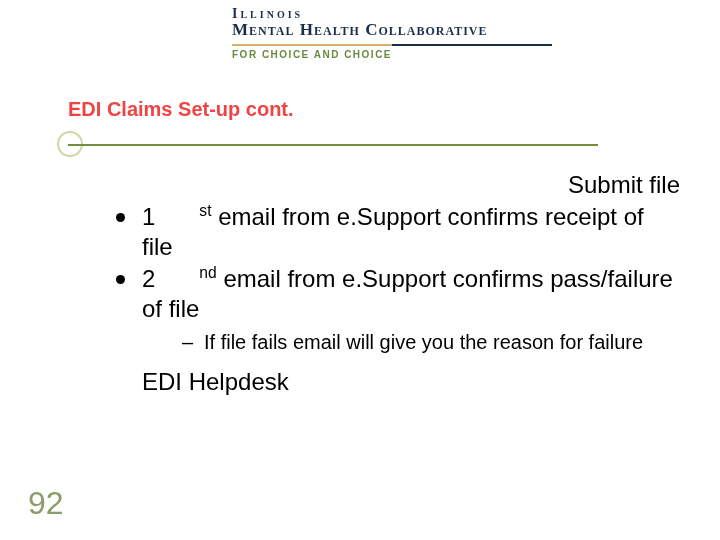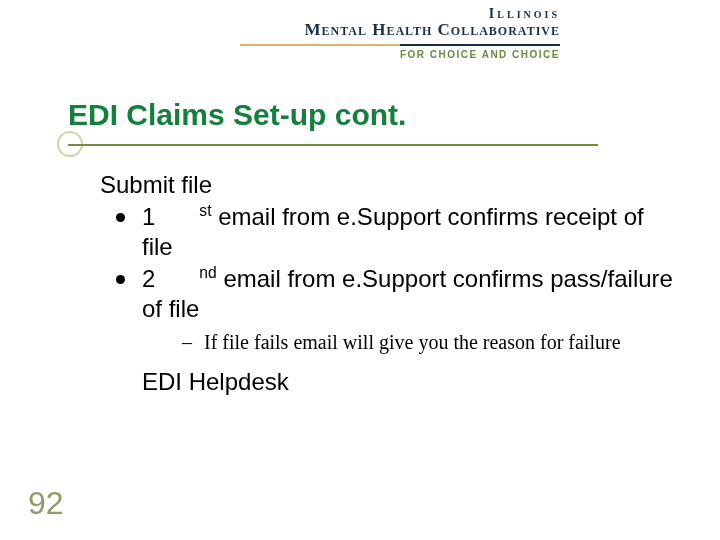--- a/index.html
+++ b/index.html
@@ -8,24 +8,24 @@
     width: 720px;
     height: 540px;
     font-family: Arial, Helvetica, sans-serif;
     background: #fff;
     position: relative;
     overflow: hidden;
   }
   .logo-area {
     position: absolute;
     top: 6px;
-    left: 240px;
+    left: 232px;
     width: 320px;
     height: 70px;
-    text-align: right;
+    text-align: left;
   }
   .logo-illinois {
     font-family: Georgia, 'Times New Roman', serif;
     font-variant: small-caps;
     letter-spacing: 3px;
     font-size: 14px;
     color: #1a2e4a;
     font-weight: 600;
   }
   .logo-main {
@@ -46,23 +46,23 @@
     font-family: Arial, sans-serif;
     font-size: 10px;
     letter-spacing: 1.5px;
     color: #6a8a3f;
     font-weight: 700;
   }
   .slide-title {
     position: absolute;
     top: 98px;
     left: 68px;
-    font-size: 30px;
+    font-size: 20px;
     font-weight: 700;
-    color: #15803d;
+    color: #ef4444;
   }
   .title-underline {
     position: absolute;
     top: 144px;
     left: 68px;
     width: 530px;
     height: 2px;
     background: #738c3d;
   }
   .title-bullet {
@@ -79,20 +79,21 @@
     position: absolute;
     top: 170px;
     left: 100px;
     right: 40px;
     font-size: 24px;
     color: #000;
     line-height: 1.25;
   }
   .section-head {
     margin-bottom: 2px;
+    text-align: right;
   }
   ul.level1 {
     list-style: none;
     padding: 0;
     margin: 0 0 0 16px;
   }
   ul.level1 > li {
     position: relative;
     padding-left: 26px;
     margin-bottom: 2px;
@@ -109,21 +110,20 @@
   }
   ul.level2 {
     list-style: none;
     padding: 0;
     margin: 6px 0 10px 40px;
     font-size: 20px;
   }
   ul.level2 > li {
     position: relative;
     padding-left: 22px;
-    font-family: Liberation Serif, serif;
   }
   ul.level2 > li::before {
     content: "–";
     position: absolute;
     left: 0;
     top: 0;
   }
   .helpdesk-title {
     margin-left: 42px;
     margin-top: 12px;

